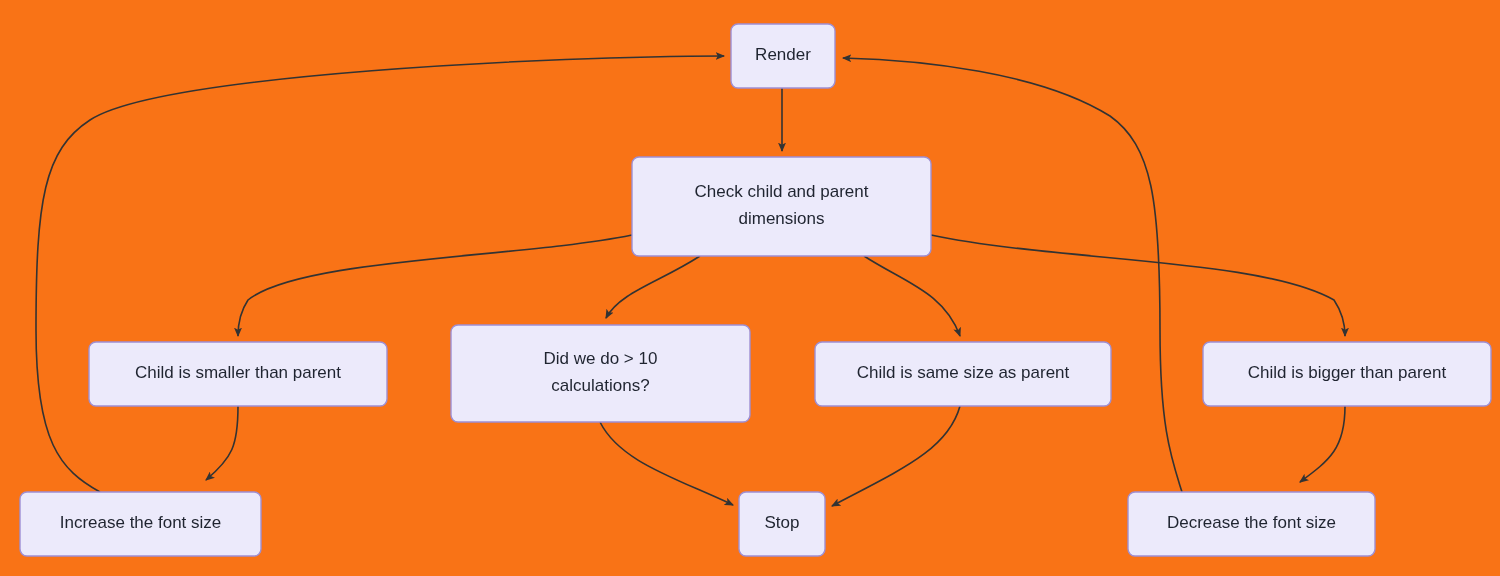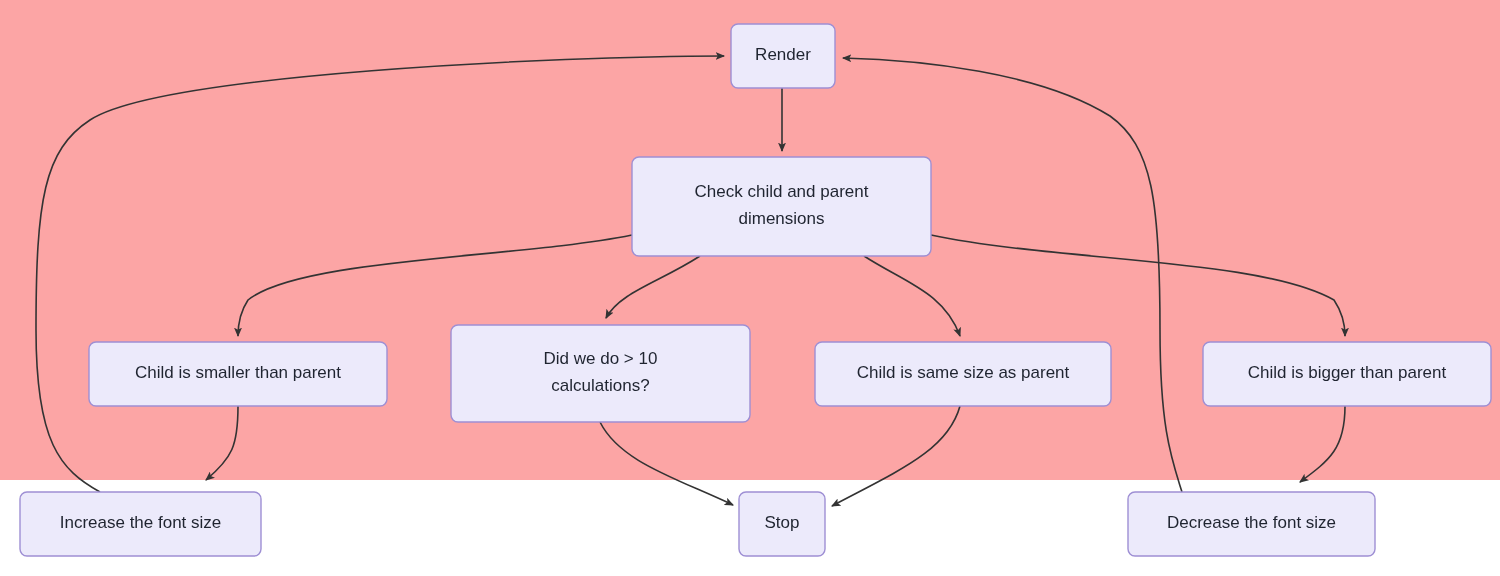--- a/index.html
+++ b/index.html
@@ -9,22 +9,22 @@
   }
   body {
     width: 1500px;
     height: 576px;
     overflow: hidden;
     font-family: "Liberation Sans", "DejaVu Sans", sans-serif;
   }
   #flowchart-root {
     position: relative;
     width: 1500px;
-    height: 480px;
-    background: #fca5a5;
+    height: 576px;
+    background: #f97316;
   }
   svg#flow-svg {
     position: absolute;
     left: 0;
     top: 0;
     width: 1500px;
     height: 576px;
     display: block;
   }
   .edge-path {

